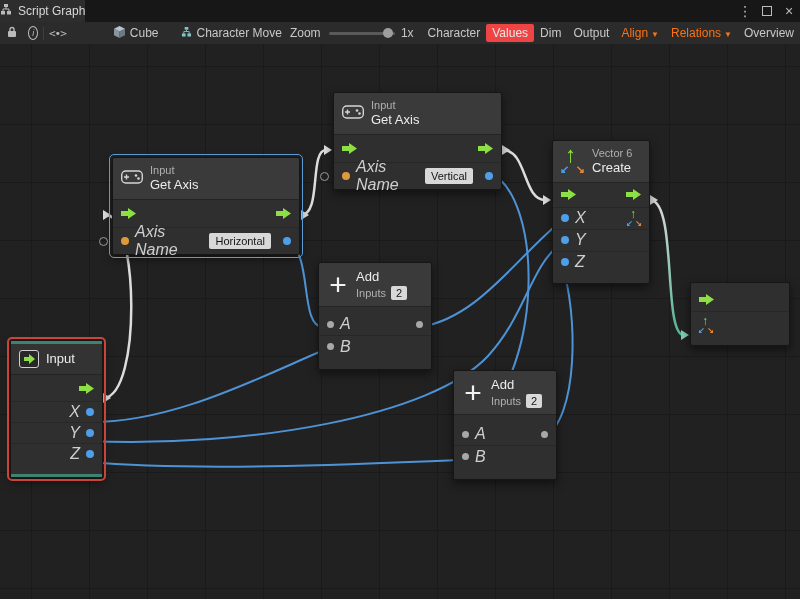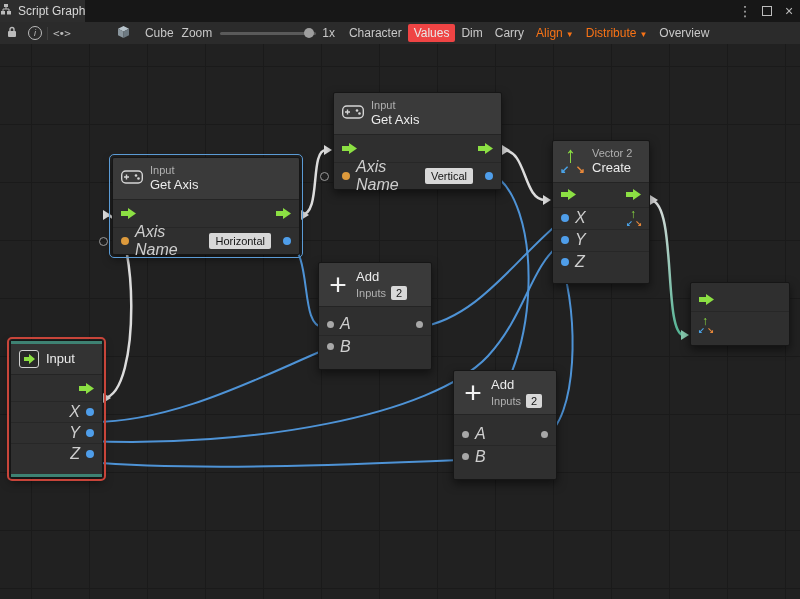--- a/index.html
+++ b/index.html
@@ -99,44 +99,55 @@
   <div class="toolbar">
     <span style="margin-left:7px">
       <svg width="10" height="12" viewBox="0 0 10 12">
           <rect x="1" y="5" width="8" height="6" rx="1" fill="#bbb"></rect>
           <path d="M3 5V3.5a2 2 0 0 1 4 0V5" stroke="#bbb" fill="none" stroke-width="1.4"></path>
         </svg>
     </span>
     <span style="margin-left:11px" class="info-ic">i</span>
     <span class="tdiv"></span>
     <span class="code-ic">&lt;•&gt;</span>
-    <span class="tbtn" style="margin-left:42px;display:inline-flex;align-items:center;gap:16px">
+    <span class="tbtn" style="margin-left:42px;display:inline-flex;align-items:center;gap:5px">
       <span>
         <svg width="11" height="12" viewBox="0 0 12 13">
             <polygon points="6,0 12,3 6,6 0,3" fill="#b8c4cc"></polygon>
             <polygon points="0,3 6,6 6,13 0,10" fill="#8a969e"></polygon>
             <polygon points="12,3 6,6 6,13 12,10" fill="#6e7a82"></polygon>
           </svg>
       </span>
       <span>Cube</span>
     </span>
+    <span class="tbtn" style="margin-left:10px;display:inline-flex;align-items:center;gap:5px">
+      <span>
+        <svg width="11" height="10" viewBox="0 0 12 11">
+            <path d="M6 3v2M3 7V5h6v2" stroke="#7fc4c9" fill="none"></path>
+            <rect x="4" y="0" width="4" height="3" fill="#7fc4c9"></rect>
+            <rect x="1" y="7" width="4" height="3.5" fill="#7fc4c9"></rect>
+            <rect x="7" y="7" width="4" height="3.5" fill="#7fc4c9"></rect>
+          </svg>
+      </span>
+      <span>Character Move</span>
+    </span>
     <span style="margin-left:2px">Zoom</span>
     <span class="ztrack" style="margin-left:8px">
       <span class="zhandle"></span>
     </span>
     <span style="margin-left:6px">1x</span>
     <span class="tbtn" style="margin-left:8px">Character</span>
     <span class="tbtn active">Values</span>
     <span class="tbtn">Dim</span>
-    <span class="tbtn">Carry</span>
+    <span class="tbtn">Output</span>
     <span class="tbtn disabled">
       <span>Align</span><span class="caret">▼</span>
     </span>
     <span class="tbtn disabled">
-      <span>Distribute</span><span class="caret">▼</span>
+      <span>Relations</span><span class="caret">▼</span>
     </span>
     <span class="tbtn">Overview</span>
   </div>
 
   <div class="canvas">
 
     <svg class="wires">
       <defs>
         <linearGradient id="wgrad" gradientUnits="userSpaceOnUse" x1="651" y1="156" x2="683" y2="291">
           <stop offset="0" stop-color="#dcdcdc"></stop>
@@ -290,21 +301,21 @@
     </div>
 
     <div class="node" style="left:552px;top:96px;width:96px;padding-bottom:10px;">
       <div class="nheader">
         <span class="vec-icon">
           <span class="u">↑</span>
           <span class="sw">↙</span>
           <span class="se">↘</span>
         </span>
         <div>
-          <div class="ncat">Vector 2</div>
+          <div class="ncat">Vector 6</div>
           <div class="ntitle">Create</div>
         </div>
       </div>
       <div class="prow first" style="height:24px;">
         <span class="garrow">
             <svg width="15" height="11" viewBox="0 0 15 11">
               <path d="M0 3h7V0l8 5.5L7 11V8H0z" fill="#8ce043"></path>
             </svg>
           </span>
         <span class="flex1"></span>

